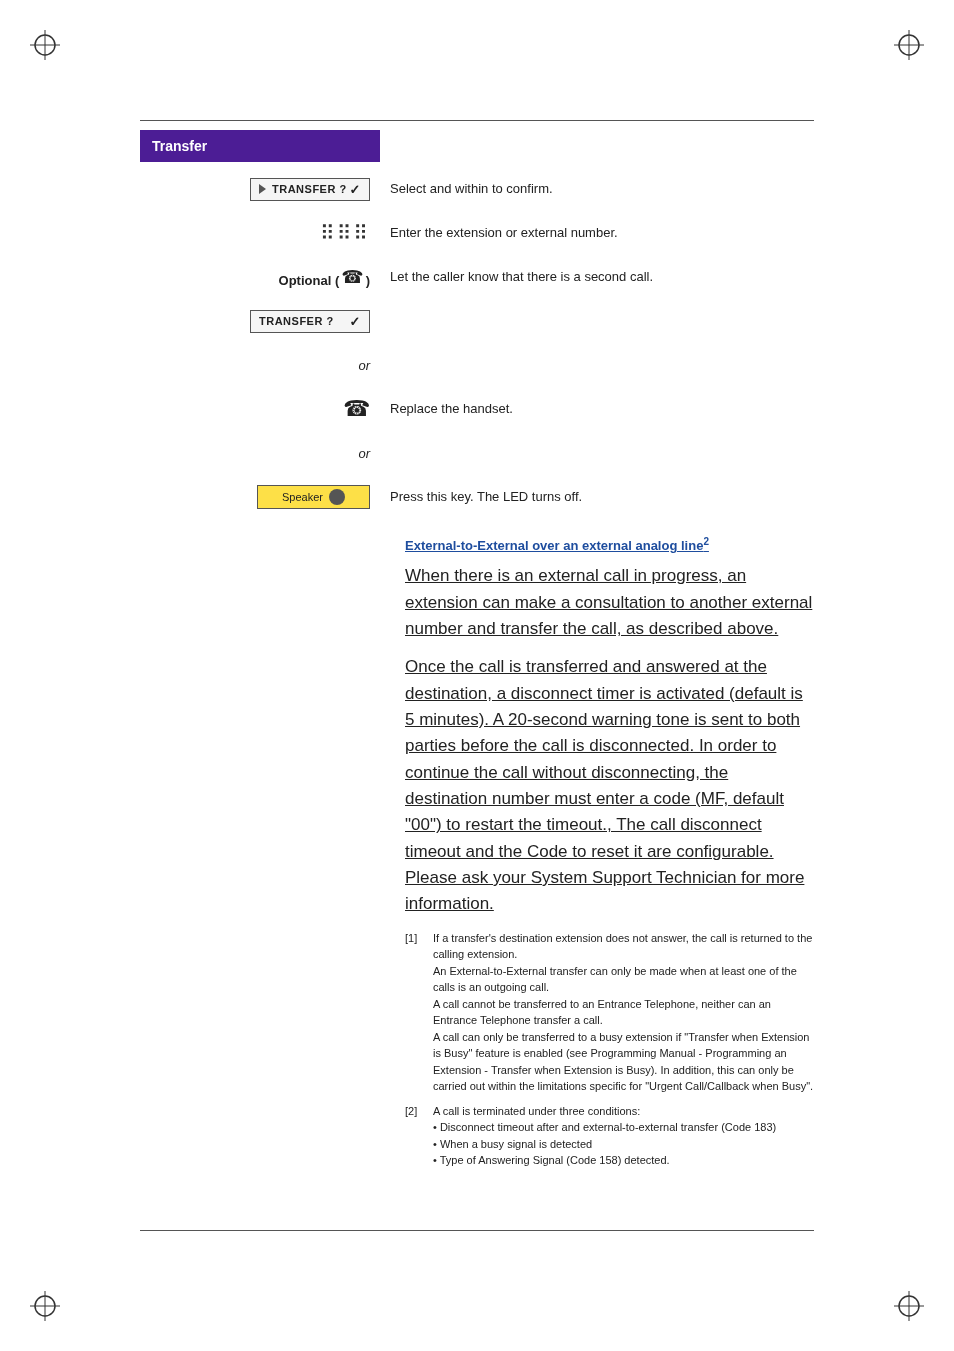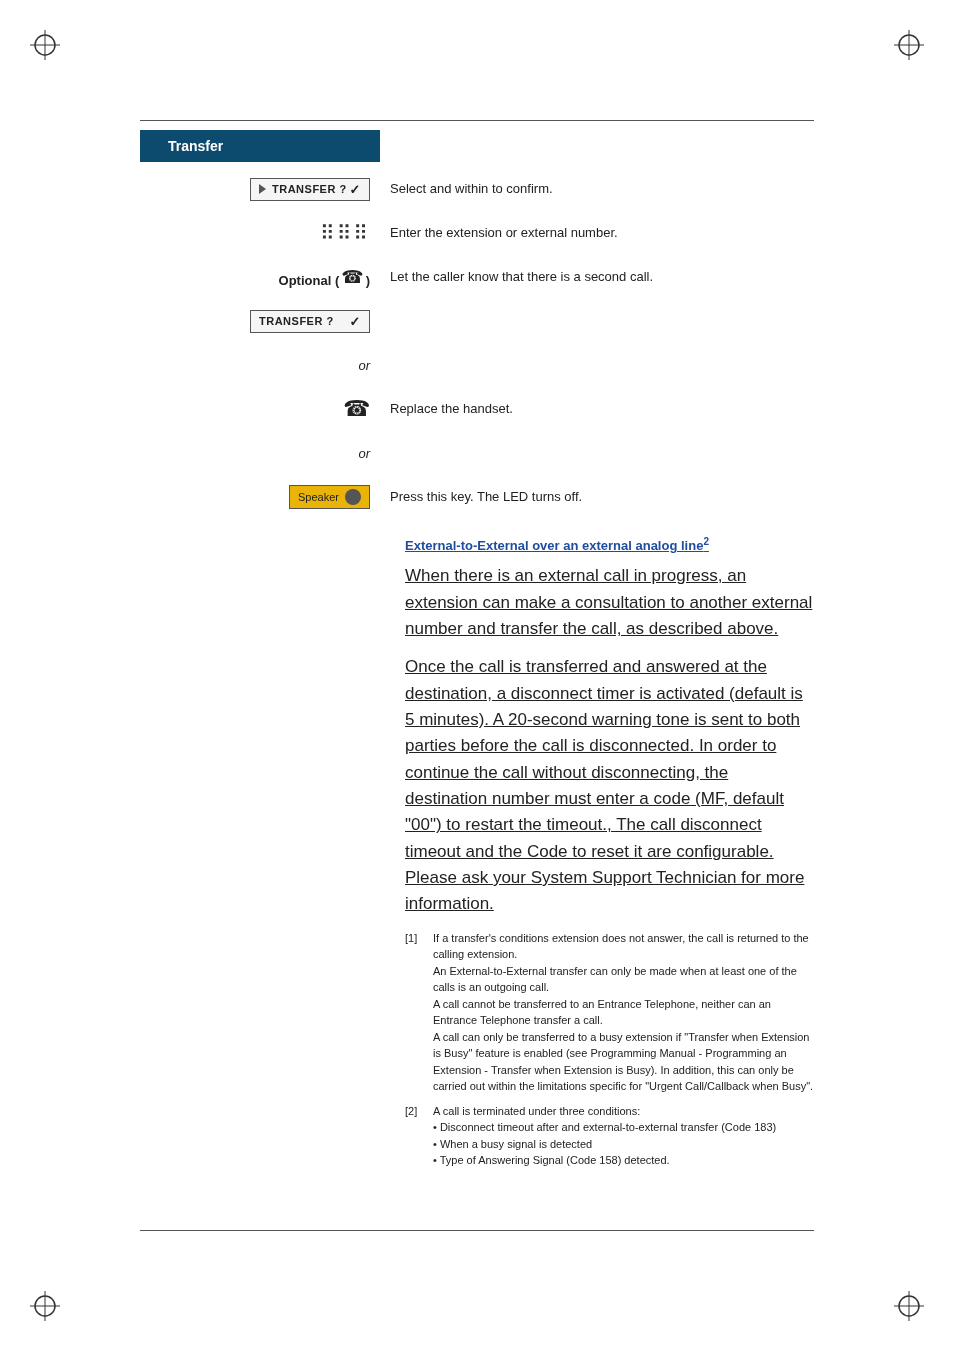--- a/index.html
+++ b/index.html
@@ -55,25 +55,25 @@
     .content-area {
       position: absolute;
       top: 130px;
       left: 140px;
       right: 140px;
       bottom: 130px;
     }
 
     
     .blue-header {
-      background: #0c4a6e;
+      background: #4c1d95;
       color: #fff;
       font-size: 14px;
       font-weight: bold;
-      padding: 8px 28px;
+      padding: 8px 12px;
       margin-bottom: 12px;
       width: 240px;
     }
 
     
     .key-box {
       display: inline-flex;
       align-items: center;
       border: 1.5px solid #555;
       padding: 3px 8px;
@@ -128,23 +128,23 @@
       font-size: 20px;
       letter-spacing: 2px;
       color: #333;
     }
 
     
     .speaker-box {
       display: inline-flex;
       align-items: center;
       border: 1.5px solid #555;
-      padding: 3px 8px;
+      padding: 3px 24px;
       font-size: 11px;
-      background: #eab308;
+      background: #fde047;
       color: #222;
       min-width: 80px;
     }
     .speaker-circle {
       display: inline-block;
       width: 16px;
       height: 16px;
       border-radius: 50%;
       background: #555;
       margin-left: 6px;
@@ -370,21 +370,21 @@
           <p class="section-heading">
             <span>External-to-External over an external analog line</span><sup>2</sup>
           </p>
           <p class="body-para">When there is an external call in progress, an extension can make a consultation to another external number and transfer the call, as described above.</p>
           <p class="body-para">Once the call is transferred and answered at the destination, a disconnect timer is activated (default is 5 minutes). A 20-second warning tone is sent to both parties before the call is disconnected. In order to continue the call without disconnecting, the destination number must enter a code (MF, default "00") to restart the timeout., The call disconnect timeout and the Code to reset it are configurable. Please ask your System Support Technician for more information.</p>
 
           <div class="footnotes">
             <div class="footnote-item">
               <span class="footnote-num">[1]</span>
               <div class="footnote-text">
-                <span>If a transfer's conditions extension does not answer, the call is returned to the calling extension.</span><br>
+                <span>If a transfer's destination extension does not answer, the call is returned to the calling extension.</span><br>
                 <span>An External-to-External transfer can only be made when at least one of the calls is an outgoing call.</span><br>
                 <span>A call cannot be transferred to an Entrance Telephone, neither can an Entrance Telephone transfer a call.</span><br>
                 <span>A call can only be transferred to a busy extension if "Transfer when Extension is Busy" feature is enabled (see Programming Manual - Programming an Extension - Transfer when Extension is Busy). In addition, this can only be carried out within the limitations specific for "Urgent Call/Callback when Busy".</span>
               </div>
             </div>
             <div class="footnote-item">
               <span class="footnote-num">[2]</span>
               <div class="footnote-text">
                 <span>A call is terminated under three conditions:</span><br>
                 <span>• Disconnect timeout after and external-to-external transfer (Code 183)</span><br>

